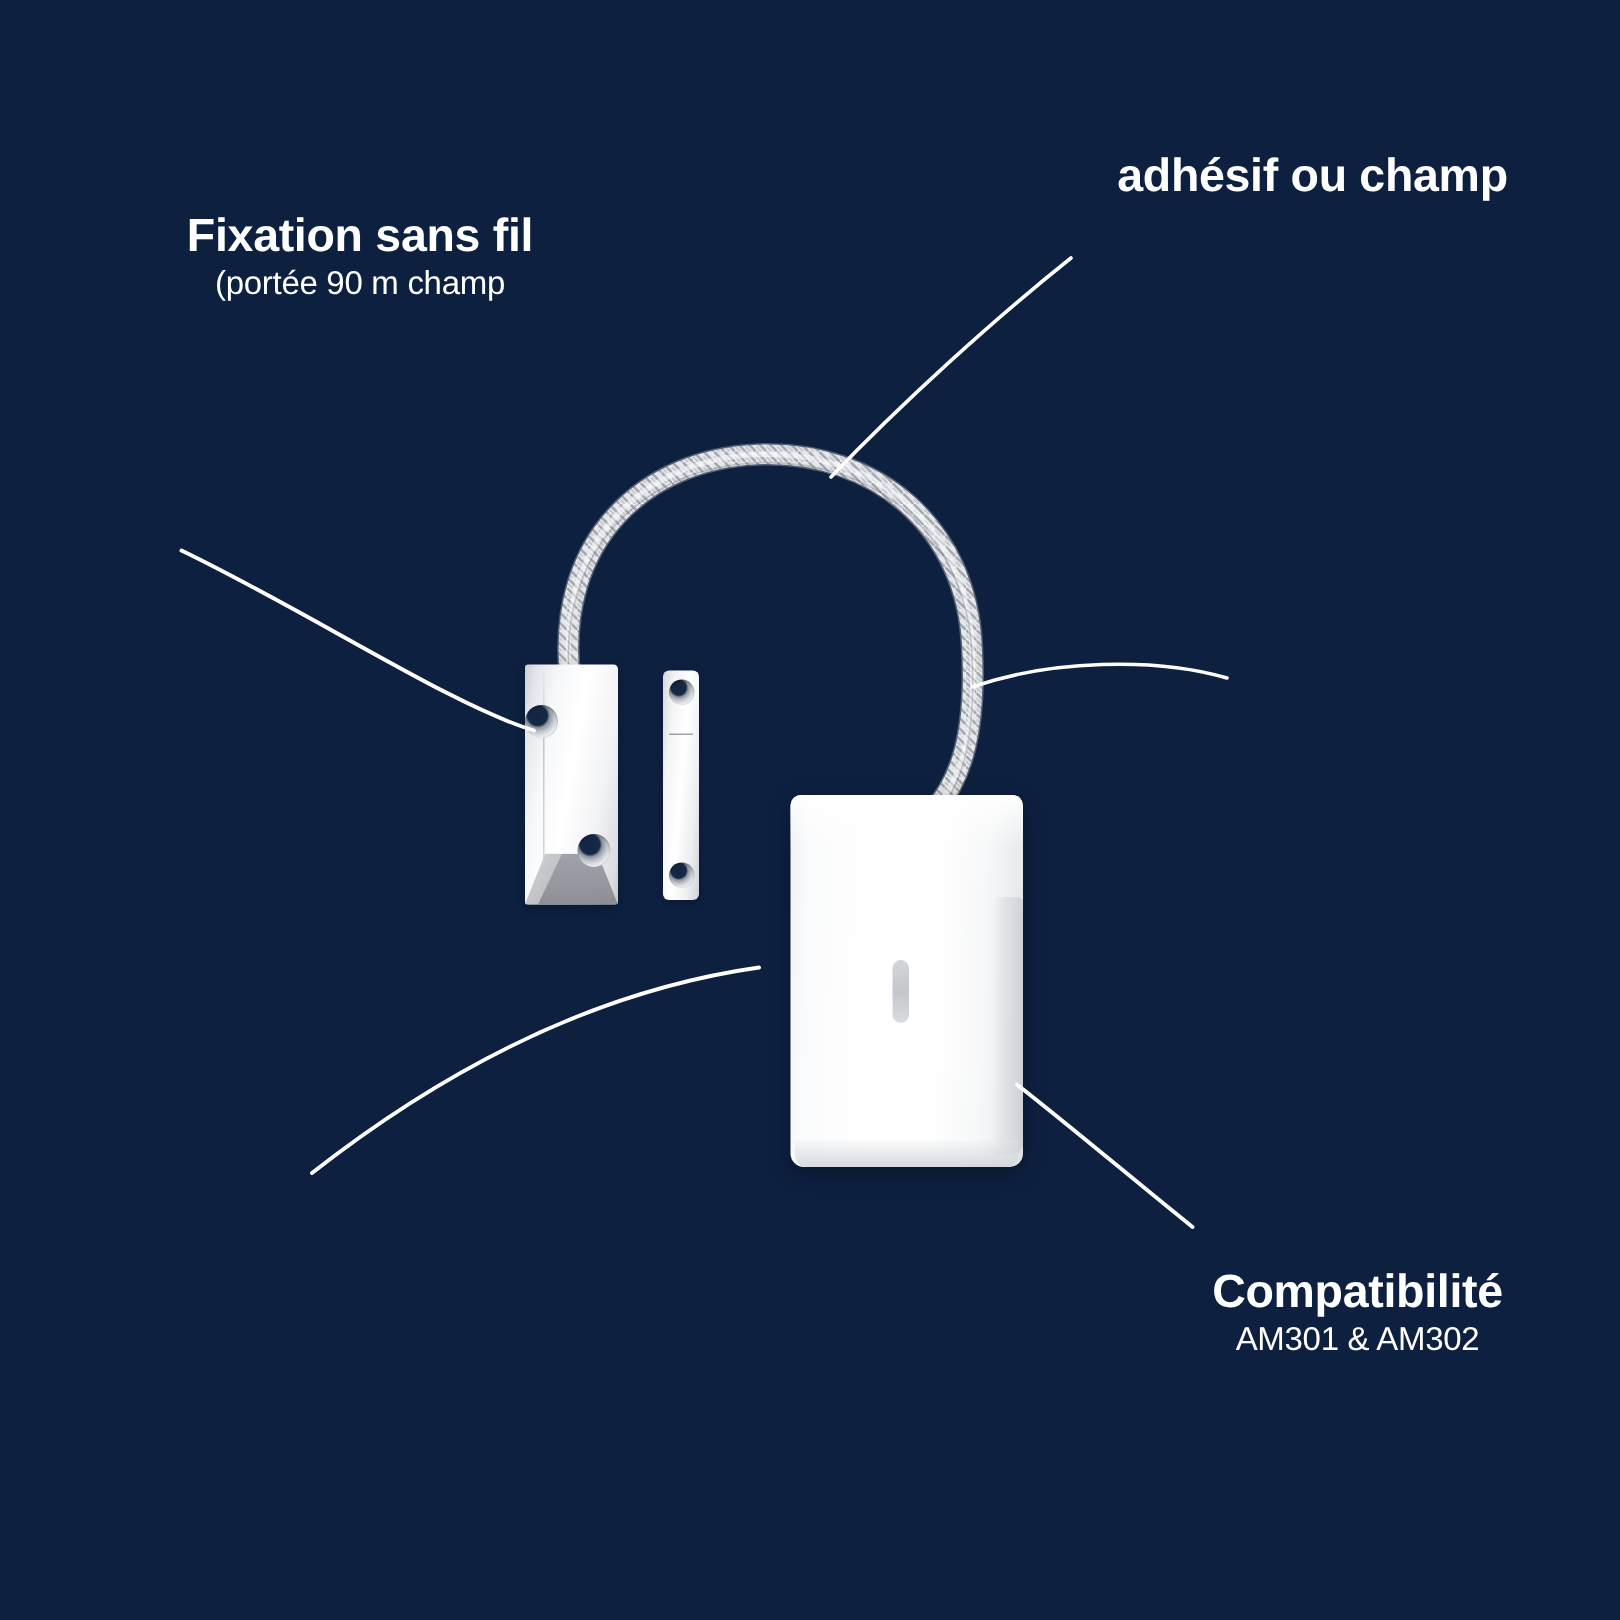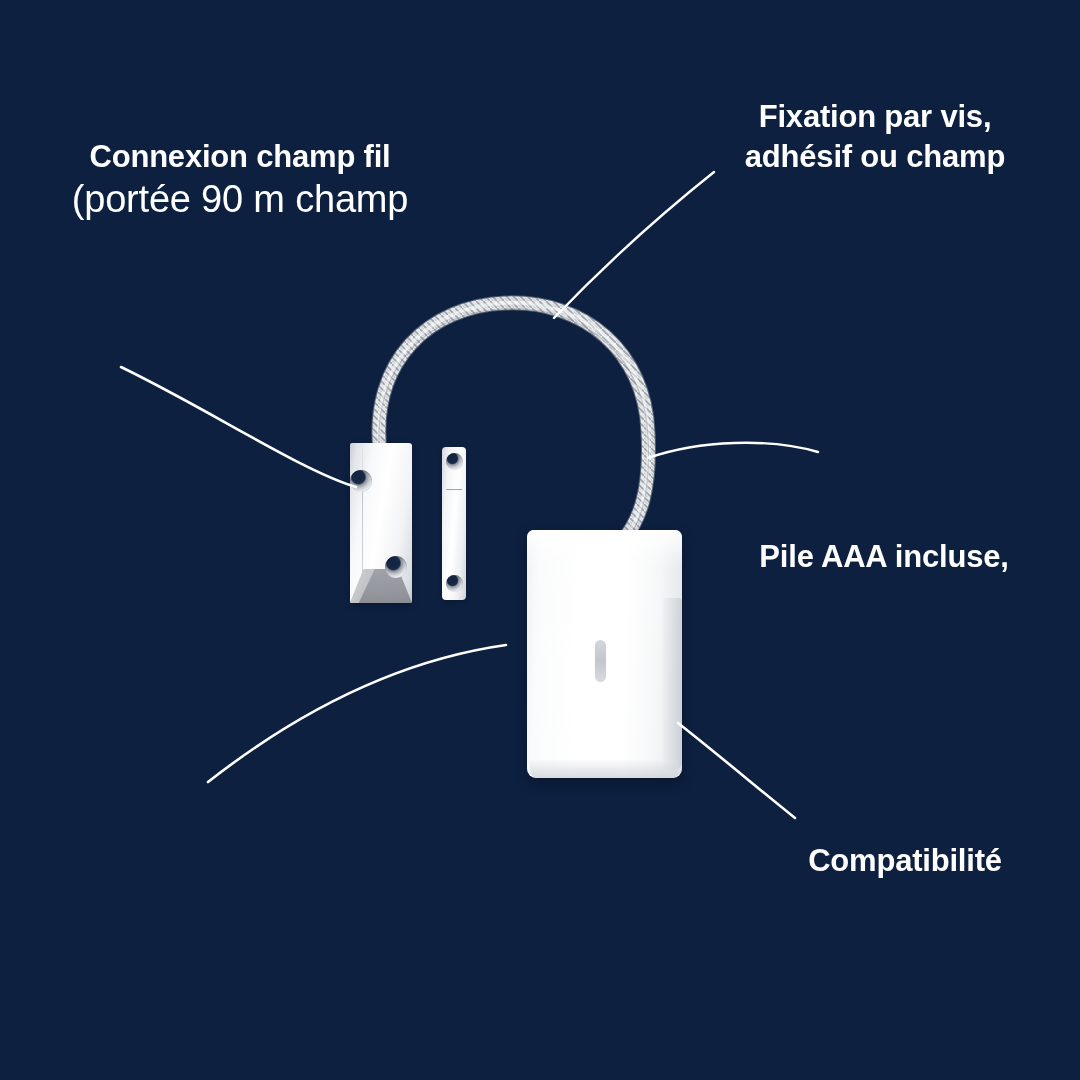--- a/index.html
+++ b/index.html
@@ -26,21 +26,21 @@
   }
   .callout .head {
     display: block;
     font-weight: 700;
     font-size: 31px;
     letter-spacing: -0.2px;
   }
   .callout .sub {
     display: block;
     font-weight: 300;
-    font-size: 38px;
+    font-size: 22px;
     letter-spacing: -0.2px;
   }
   .callout .head + .head { margin-top: 2px; }
 
   #callout-wireless   { left: 30px;  top: 138px;  width: 420px; }
   #callout-mounting   { left: 700px; top: 98px;   width: 350px; }
   #callout-battery    { left: 710px; top: 538px;  width: 348px; }
   #callout-detection  { left: 20px;  top: 842px;  width: 480px; }
   #callout-compat     { left: 740px; top: 842px;  width: 330px; text-align: center; }
 
@@ -273,33 +273,32 @@
     <path d="M 714 172 C 660 215, 600 270, 554 318" fill="none" stroke="#ffffff" stroke-width="2.4" stroke-linecap="round"></path>
 
     <path d="M 648 458 C 700 440, 770 438, 818 452" fill="none" stroke="#ffffff" stroke-width="2.4" stroke-linecap="round"></path>
 
     <path d="M 208 782 C 300 710, 400 660, 506 645" fill="none" stroke="#ffffff" stroke-width="2.6" stroke-linecap="round"></path>
 
     <path d="M 678 723 C 720 756, 760 790, 795 818" fill="none" stroke="#ffffff" stroke-width="2.6" stroke-linecap="round"></path>
   </svg>
 
   <div class="callout" id="callout-wireless">
-    <span class="head">Connexion champ fil</span>
+    <span class="head">Fixation sans fil</span>
     <span class="sub">(portée 90 m champ</span>
   </div>
 
   <div class="callout" id="callout-mounting">
-    <span class="head">Fixation par vis,</span>
     <span class="head">adhésif ou champ</span>
   </div>
 
   <div class="callout" id="callout-battery">
-    <span class="head">Pile AAA incluse,</span>
   </div>
 
   <div class="callout" id="callout-detection">
   </div>
 
   <div class="callout" id="callout-compat">
     <span class="head">Compatibilité</span>
+    <span class="sub">AM301 &amp; AM302</span>
   </div>
 
 </div>
 
 </body></html>

